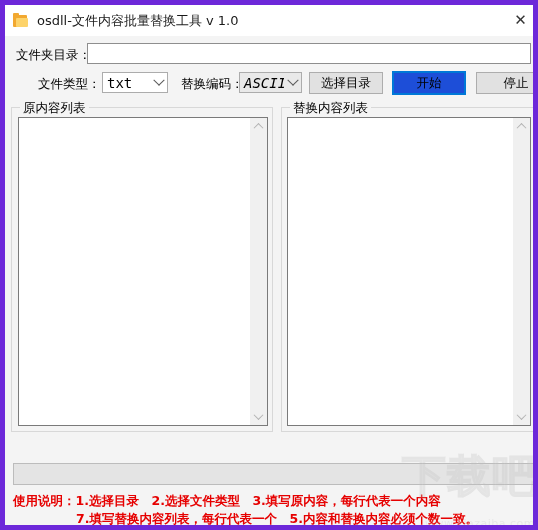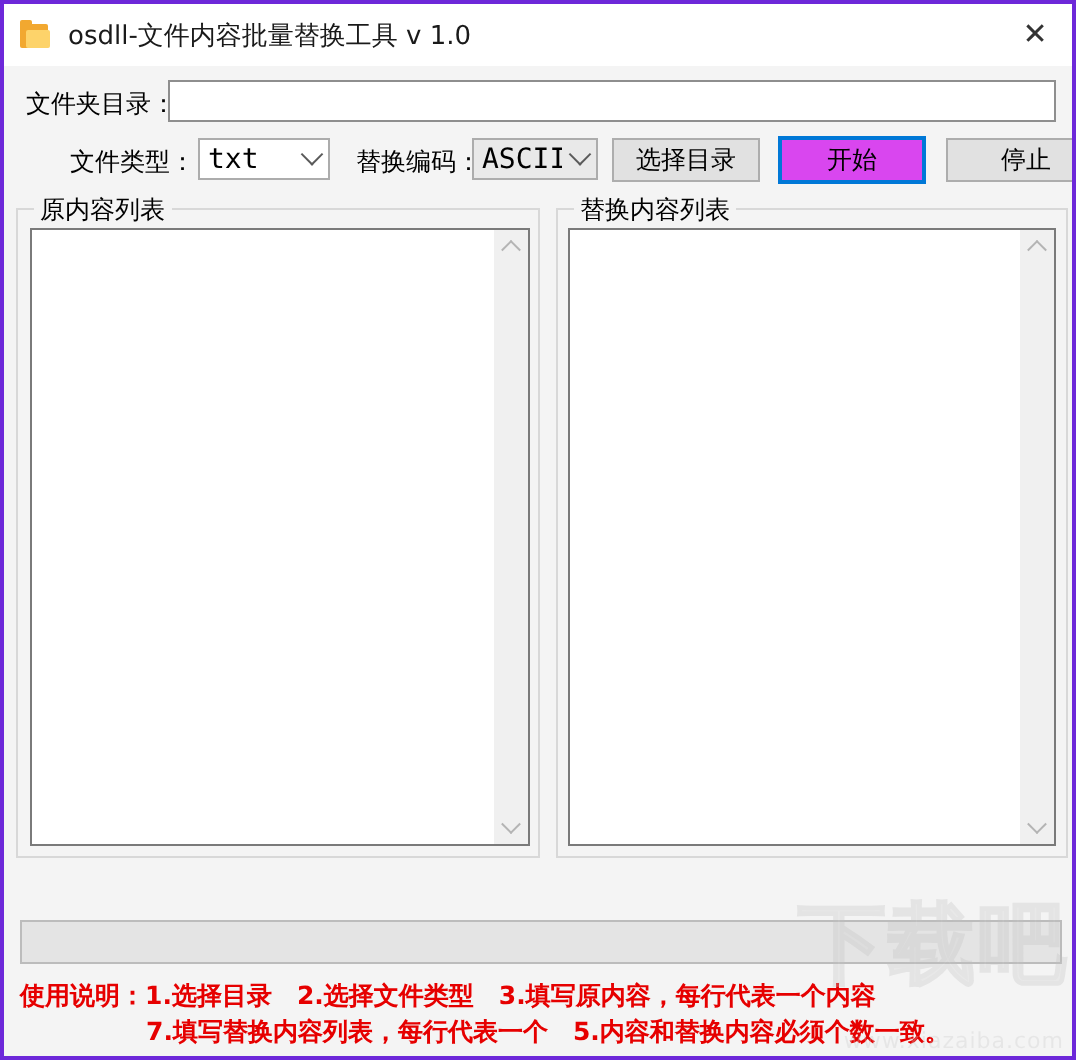--- a/index.html
+++ b/index.html
@@ -12,21 +12,21 @@
     overflow: hidden;
     font-family: "DejaVu Sans", "Liberation Sans", sans-serif;
     font-size: 12px;
     background: #ffffff;
   }
   .window {
     position: relative;
     width: 538px;
     height: 530px;
     box-sizing: border-box;
-    border: 2px solid #6d28d9;
+    border: 5px solid #6d28d9;
     background: #f4f4f4;
     overflow: hidden;
   }
 
   
   .titlebar {
     position: absolute;
     left: 0; top: 0;
     width: 538px;
     height: 31px;
@@ -172,40 +172,41 @@
   .lbl-enc {
     position: absolute;
     left: 164px; top: 4px;
     font-size: 12.5px;
     color: #000;
   }
   .select-enc {
     left: 222px; top: 0px;
     width: 63px;
     background: #e9e9e9;
+    font-style: italic;
   }
   .btn {
     position: absolute;
     box-sizing: border-box;
     height: 22px;
     background: #e1e1e1;
     border: 1px solid #adadad;
     font-size: 12.5px;
     color: #000;
     display: flex;
     align-items: center;
     justify-content: center;
     cursor: default;
     font-family: "DejaVu Sans", "Liberation Sans", sans-serif;
   }
   .btn-select-dir { left: 292px; top: 0px; width: 74px; }
   .btn-start {
     left: 375px; top: -1px; width: 74px; height: 24px;
     border: 2px solid #0078d7;
-    background: #d946ef;
+    background: #1d4ed8;
   }
   .btn-stop { left: 459px; top: 0px; width: 80px; }
 
   
   .group {
     position: absolute;
     box-sizing: border-box;
     border: 1px solid #d8d8d8;
     background: transparent;
   }

